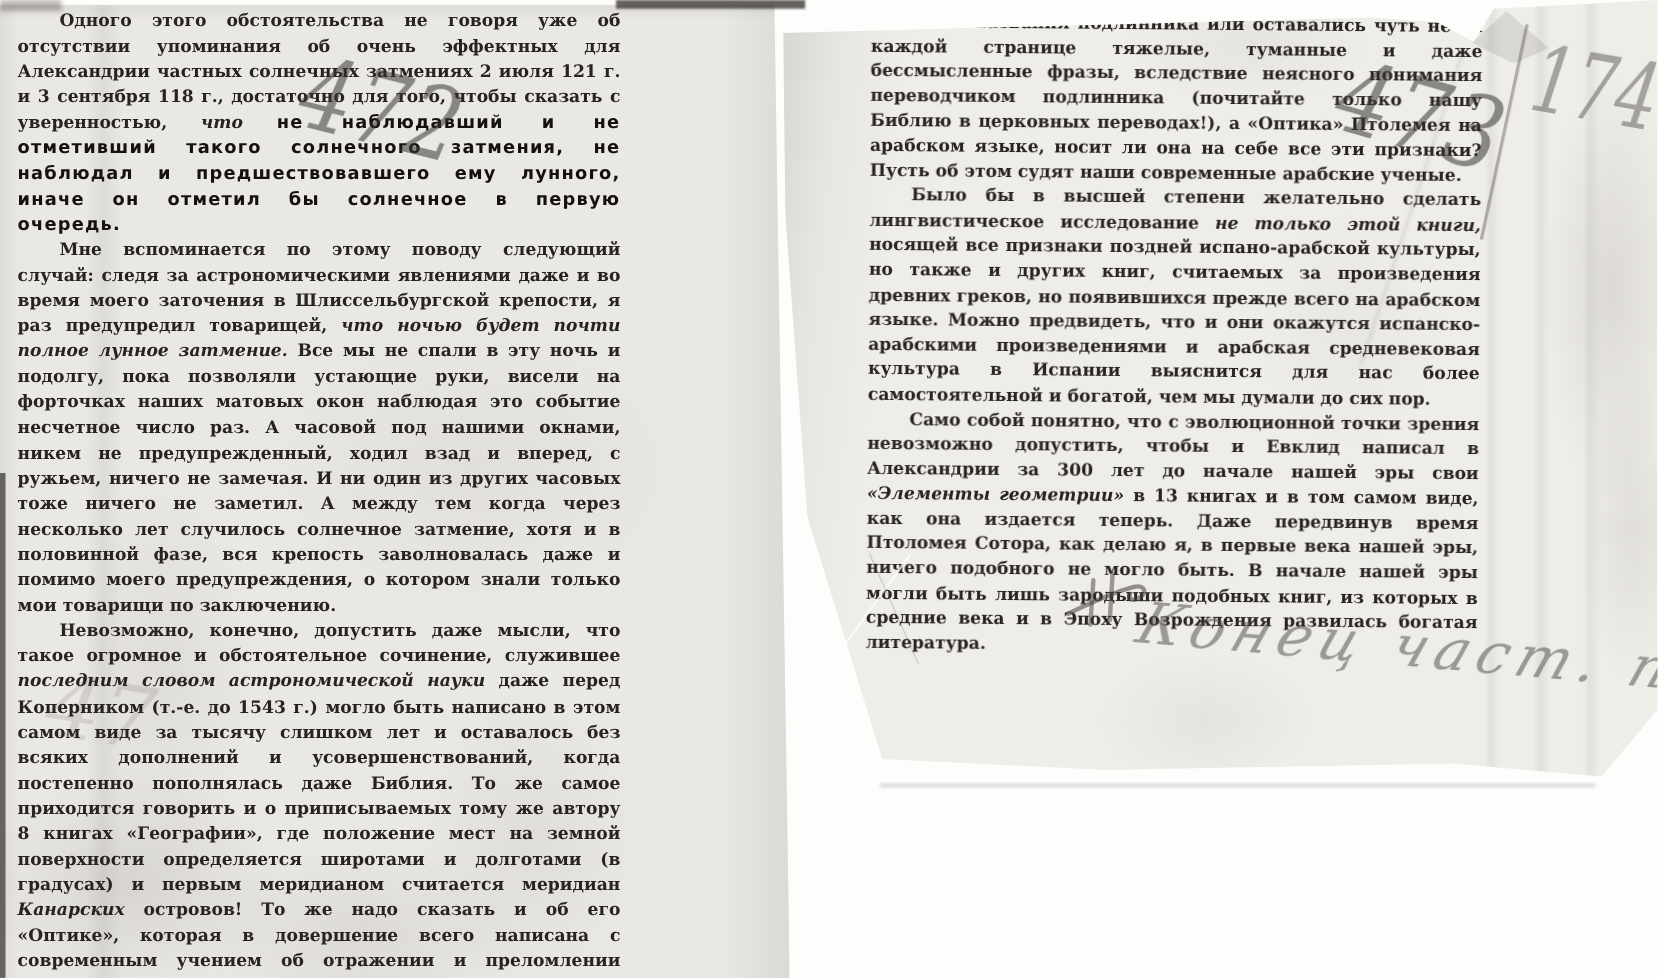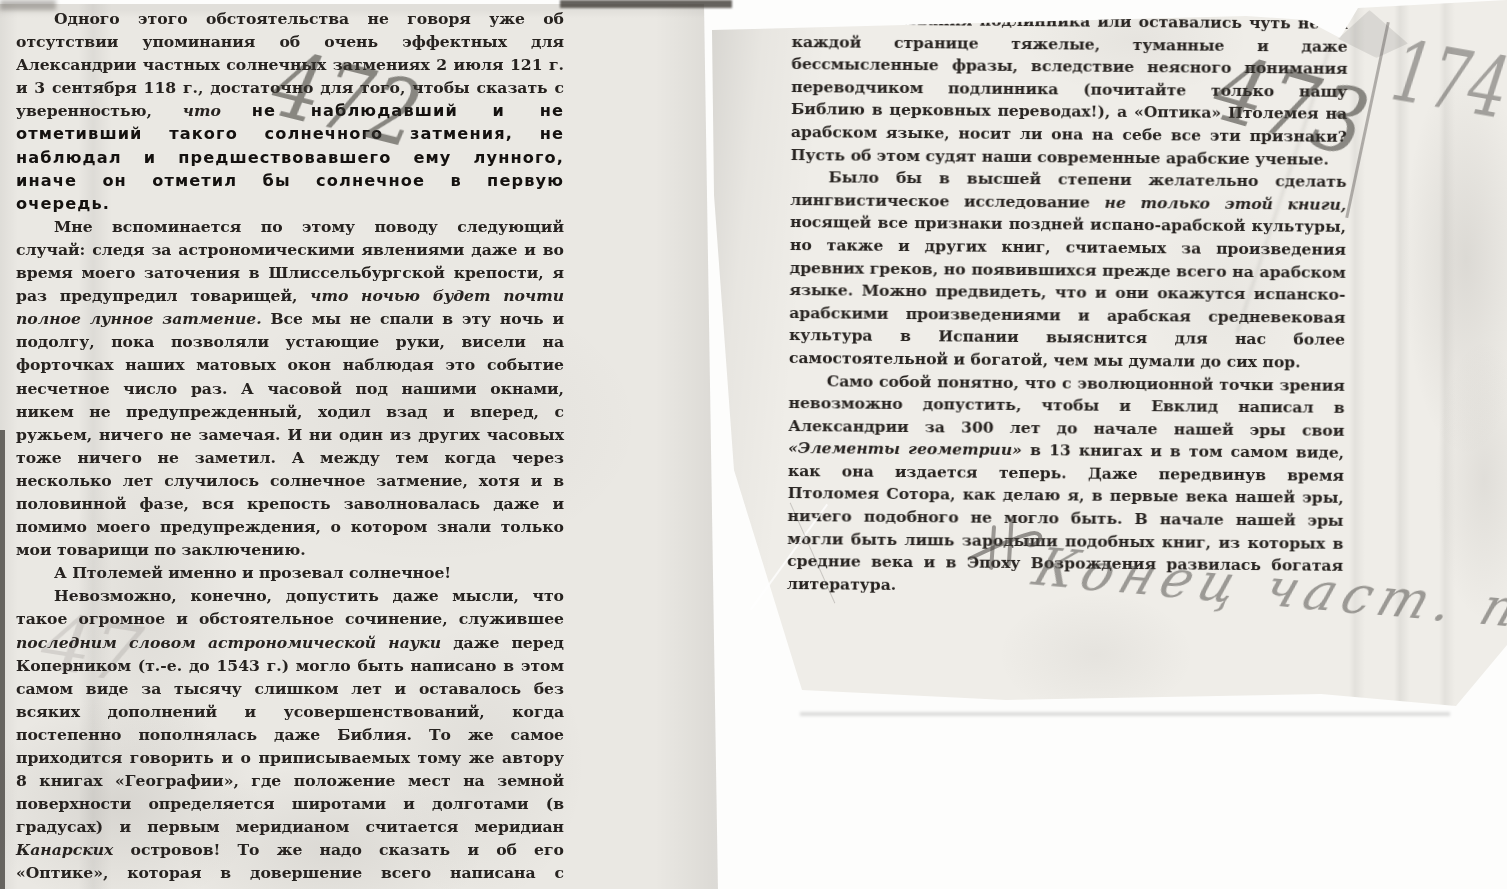--- a/index.html
+++ b/index.html
@@ -90,21 +90,20 @@
 </style>
 </head>
 <body>
 
 <div id="scan">
 
   <div class="left-page">
     <div class="text-col left-text">
         <p class="para indent"><span class="run-normal">Одного этого обстоятельства не говоря уже об отсутствии упоминания об очень эффектных для Александрии частных солнечных затмениях 2 июля 121 г. и 3 сентября 118 г., достаточно для того, чтобы сказать с уверенностью, </span><span class="run-italic">что </span><span class="run-bold-sans">не наблюдавший и не отметивший такого солнечного затмения, не наблюдал и предшествовавшего ему лунного, иначе он отметил бы солнечное в первую очередь.</span></p>
         <p class="para indent"><span class="run-normal">Мне вспоминается по этому поводу следующий случай: следя за астрономическими явлениями даже и во время моего заточения в Шлиссельбургской крепости, я раз предупредил товарищей, </span><span class="run-italic">что ночью будет почти полное лунное затмение.</span><span class="run-normal"> Все мы не спали в эту ночь и подолгу, пока позволяли устающие руки, висели на форточках наших матовых окон наблюдая это событие несчетное число раз. А часовой под нашими окнами, никем не предупрежденный, ходил взад и вперед, с ружьем, ничего не замечая. И ни один из других часовых тоже ничего не заметил. А между тем когда через несколько лет случилось солнечное затмение, хотя и в половинной фазе, вся крепость заволновалась даже и помимо моего предупреждения, о котором знали только мои товарищи по заключению.</span></p>
-        <p class="para indent"><span class="run-normal">А Птолемей именно и прозевал солнечное!</span></p>
         <p class="para indent"><span class="run-normal">Невозможно, конечно, допустить даже мысли, что такое огромное и обстоятельное сочинение, служившее </span><span class="run-italic">последним словом астрономической науки</span><span class="run-normal"> даже перед Коперником (т.-е. до 1543 г.) могло быть написано в этом самом виде за тысячу слишком лет и оставалось без всяких дополнений и усовершенствований, когда постепенно пополнялась даже Библия. То же самое приходится говорить и о приписываемых тому же автору 8 книгах «Географии», где положение мест на земной поверхности определяется широтами и долготами (в градусах) и первым меридианом считается меридиан </span><span class="run-italic">Канарских</span><span class="run-normal"> островов! То же надо сказать и об его «Оптике», которая в довершение всего написана с современным учением об отражении и преломлении света, и тоже совсем не была известна средневековым грекам или итальянцам до Эпохи Возрождения и написана была скорее всего в Испании в Кордовском халифате по-арабски.</span></p>
       </div>
   </div>
 
   <div class="right-page">
     <div class="text-col right-text">
         <p class="para"><span class="run-normal">нические названия подлинника или оставались чуть не на каждой странице тяжелые, туманные и даже бессмысленные фразы, вследствие неясного понимания переводчиком подлинника (почитайте только нашу Библию в церковных переводах!), а «Оптика» Птолемея на арабском языке, носит ли она на себе все эти признаки? Пусть об этом судят наши современные арабские ученые.</span></p>
         <p class="para indent"><span class="run-normal">Было бы в высшей степени желательно сделать лингвистическое исследование </span><span class="run-italic">не только этой книги,</span><span class="run-normal"> носящей все признаки поздней испано-арабской культуры, но также и других книг, считаемых за произведения древних греков, но появившихся прежде всего на арабском языке. Можно предвидеть, что и они окажутся испанско-арабскими произведениями и арабская средневековая культура в Испании выяснится для нас более самостоятельной и богатой, чем мы думали до сих пор.</span></p>
         <p class="para indent"><span class="run-normal">Само собой понятно, что с эволюционной точки зрения невозможно допустить, чтобы и Евклид написал в Александрии за 300 лет до начале нашей эры свои </span><span class="run-italic">«Элементы геометрии»</span><span class="run-normal"> в 13 книгах и в том самом виде, как она издается теперь. Даже передвинув время Птоломея Сотора, как делаю я, в первые века нашей эры, ничего подобного не могло быть. В начале нашей эры могли быть лишь зародыши подобных книг, из которых в средние века и в Эпоху Возрождения развилась богатая литература.</span></p>
       </div>

